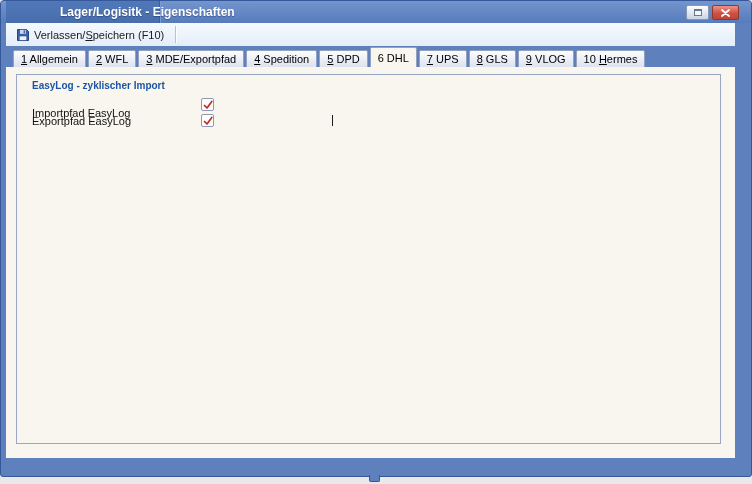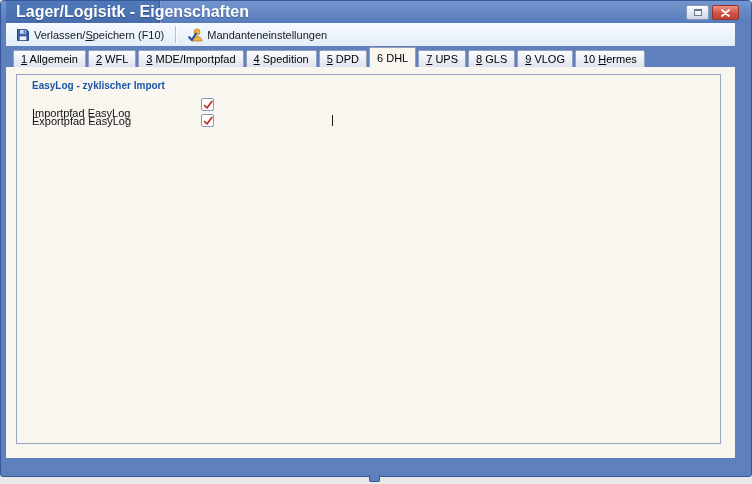--- a/index.html
+++ b/index.html
@@ -27,23 +27,24 @@
   }
   .caption {
     position: absolute; left: 5px; top: 0; bottom: 0; width: 154px;
     background: linear-gradient(#5078B8, #486DAC);
     border-right: 1px solid #3D5E9C;
     box-shadow: 1px 0 0 #7E9CD2;
     display: flex; align-items: center;
     padding-left: 10px;
   }
   .caption span {
-    color: #FFFFFF; font-size: 16px; font-weight: bold;
+    color: #FFFFFF; font-size: 12px; font-weight: bold;
     text-shadow: 0 1px 1px rgba(20,40,80,.45);
     white-space: nowrap;
+    margin-left: 44px;
   }
   .win-btns { position: absolute; right: 12px; top: 4px; display: flex; gap: 3px; }
   .btn-restore {
     width: 23px; height: 15px; border: 1px solid #8A97B0; border-radius: 2px;
     background: linear-gradient(#FDFEFF, #C9D4E6);
     display: flex; align-items: center; justify-content: center; cursor: default;
   }
   .restore-glyph {
     width: 8px; height: 7px; border: 1px solid #68788F; border-top-width: 2px;
     background: #F2F5FA; display: block;
@@ -171,39 +172,31 @@
           <path d="M1.5 1.5 h9 l2 2 v9 h-11 z" fill="#3E63AE" stroke="#27457F" stroke-width="1"></path>
           <rect x="4" y="1.8" width="6" height="4" fill="#CBDAEE"></rect>
           <rect x="7.6" y="2.3" width="1.6" height="3" fill="#3E63AE"></rect>
           <rect x="3.2" y="8" width="7.6" height="4.4" fill="#EDF2F9" stroke="#27457F" stroke-width="0.6"></rect>
         </svg>
         <span><span>Verlassen/</span><span class="u">S</span><span>peichern (F10)</span></span>
       </button>
 
       <div class="tb-sep"></div>
 
-      <button class="tb-btn">
-        <svg width="15" height="14" viewBox="0 0 15 14">
-          <circle cx="9" cy="4" r="3" fill="#F3B13F" stroke="#B97F1F" stroke-width="0.8"></circle>
-          <path d="M4 13 a5 4.6 0 0 1 10 0 z" fill="#F3B13F" stroke="#B97F1F" stroke-width="0.8"></path>
-          <path d="M1.2 9.2 L3.8 12 L8 5.6" fill="none" stroke="#2E55A5" stroke-width="2.2" stroke-linecap="round" stroke-linejoin="round"></path>
-        </svg>
-        <span>Mandanteneinstellungen</span>
-      </button>
     </div>
 
     <div class="tabband">
       <div class="tab">
           <span><span></span><span class="u">1</span><span> Allgemein</span></span>
         </div>
       <div class="tab">
           <span><span></span><span class="u">2</span><span> WFL</span></span>
         </div>
       <div class="tab">
-          <span><span></span><span class="u">3</span><span> MDE/Importpfad</span></span>
+          <span><span></span><span class="u">3</span><span> MDE/Exportpfad</span></span>
         </div>
       <div class="tab">
           <span><span></span><span class="u">4</span><span> Spedition</span></span>
         </div>
       <div class="tab">
           <span><span></span><span class="u">5</span><span> DPD</span></span>
         </div>
       <div class="tab active">
           <span><span>6 DHL</span><span class="u"></span><span></span></span>
         </div>

